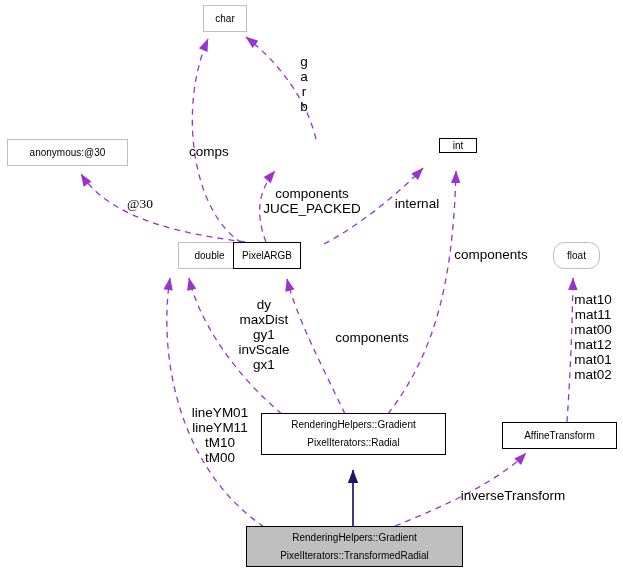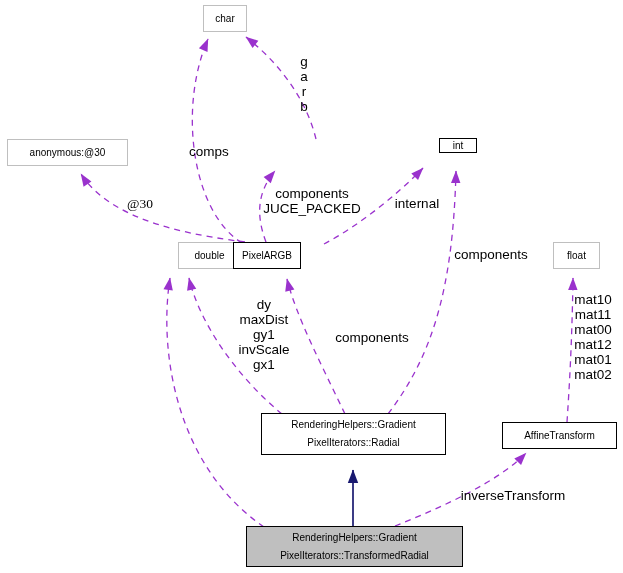--- a/index.html
+++ b/index.html
@@ -66,21 +66,21 @@
 
   <div class="node" style="left:7px;top:139px;width:121px;height:27px;">anonymous:@30</div>
 
 
   <div class="node strong" style="left:439px;top:138px;width:38px;height:15px;">int</div>
 
   <div class="node" style="left:149px;top:242px;width:63px;height:27px;margin-left:29px;">double</div>
 
   <div class="node strong" style="left:233px;top:242px;width:68px;height:27px;">PixelARGB</div>
 
-  <div class="node" style="left:553px;top:242px;width:47px;height:27px;">float</div>
+  <div class="node" style="left:553px;top:242px;width:47px;height:27px;border-radius:11px;">float</div>
 
   <div class="node strong" style="left:261px;top:413px;width:185px;height:42px;">RenderingHelpers::Gradient
 PixelIterators::Radial</div>
 
   <div class="node strong" style="left:502px;top:422px;width:115px;height:27px;">AffineTransform</div>
 
   <div class="node strong current" style="left:246px;top:526px;width:217px;height:41px;">RenderingHelpers::Gradient
 PixelIterators::TransformedRadial</div>
 
   <div class="edge-label" style="left:183px;top:144px;width:52px;">comps</div>
@@ -100,20 +100,24 @@
   <div class="edge-label" style="left:454px;top:247px;width:74px;">components</div>
 
   <div class="edge-label" style="left:333px;top:330px;width:78px;">components</div>
 
   <div class="edge-label" style="left:227px;top:297px;width:74px;">dy
 maxDist
 gy1
 invScale
 gx1</div>
 
+  <div class="edge-label" style="left:183px;top:405px;width:74px;">lineYM01
+lineYM11
+tM10
+tM00</div>
 
   <div class="edge-label" style="left:566px;top:292px;width:54px;">mat10
 mat11
 mat00
 mat12
 mat01
 mat02</div>
 
   <div class="edge-label" style="left:458px;top:488px;width:110px;">inverseTransform</div>
 

